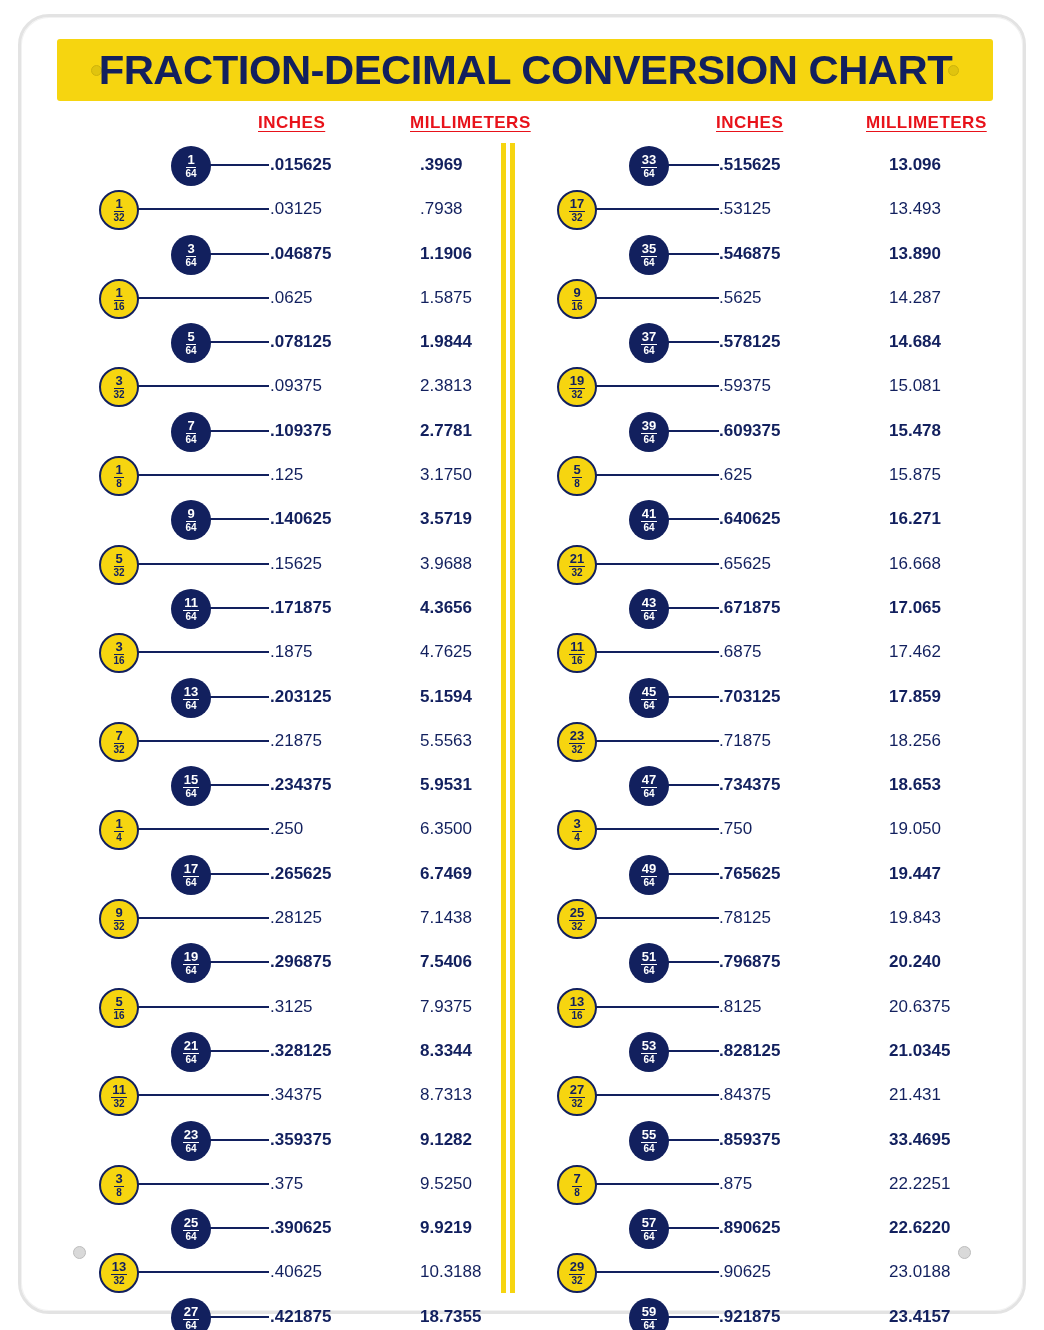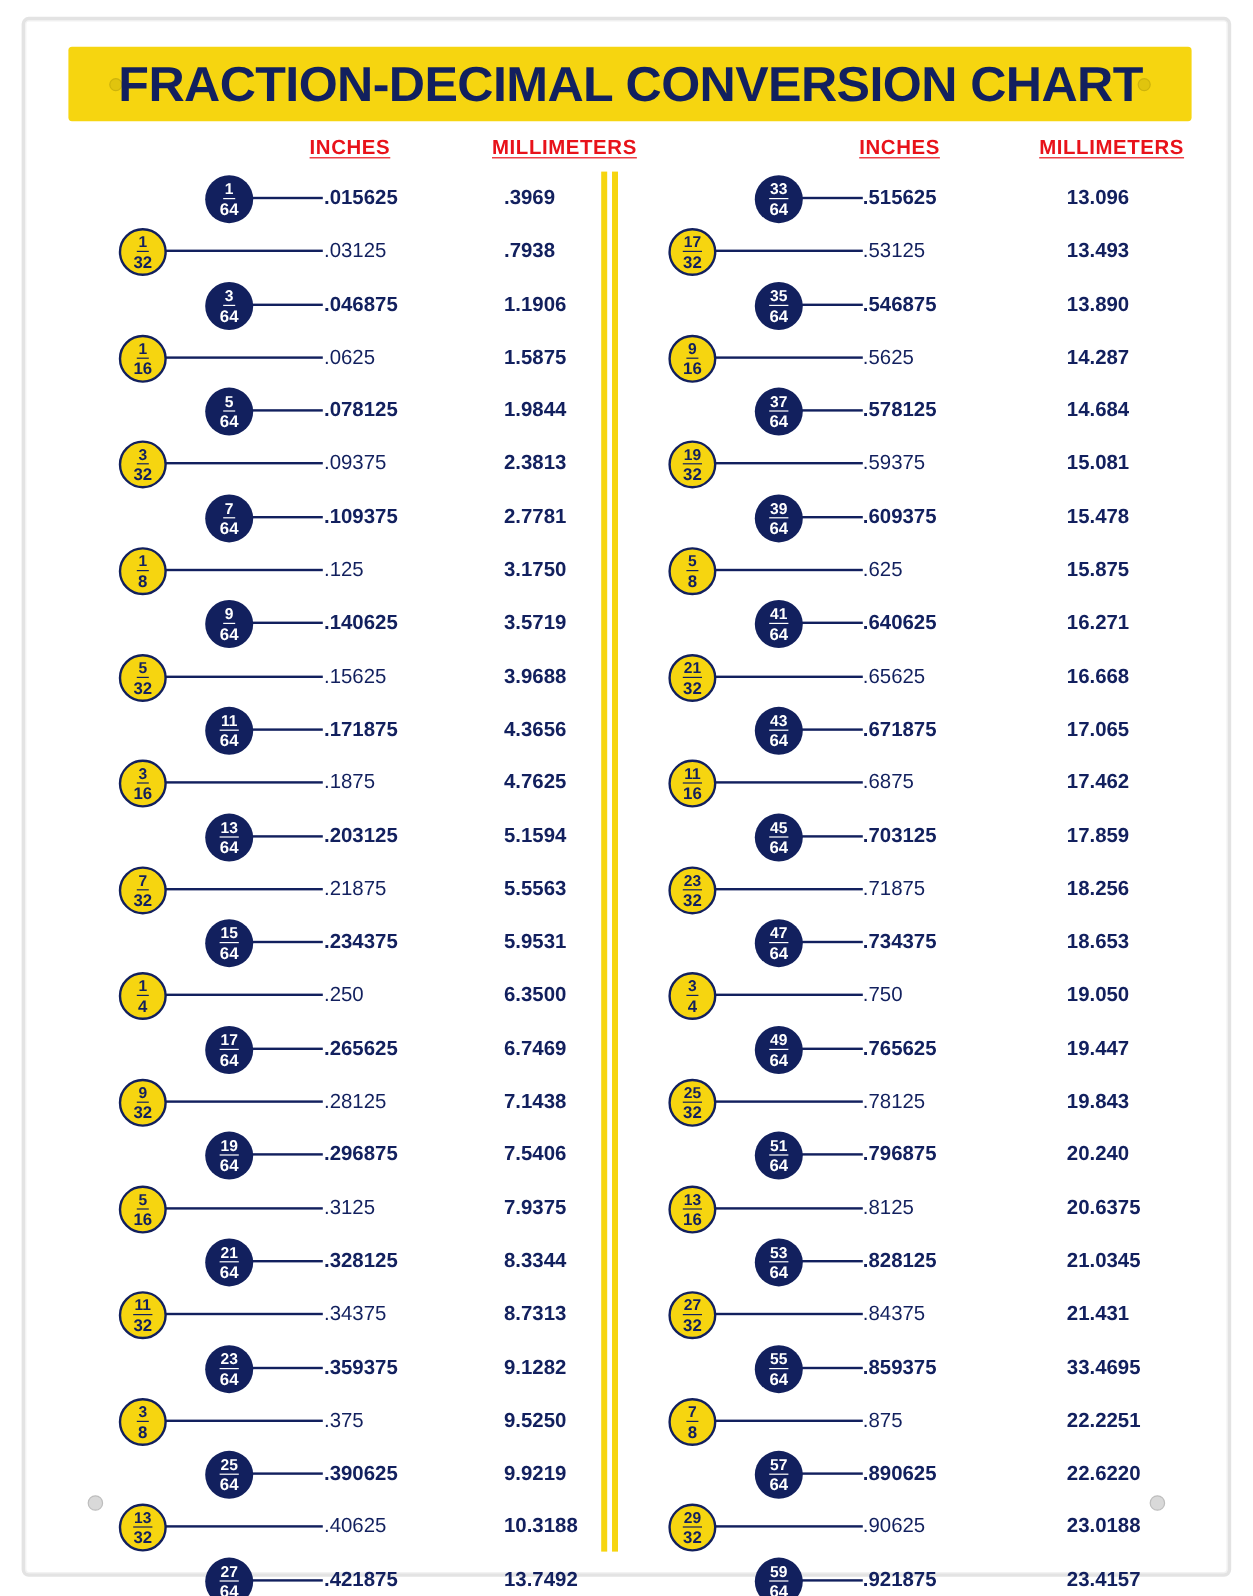--- a/index.html
+++ b/index.html
@@ -14,21 +14,21 @@
     overflow: hidden;
   }
   .sign {
     position: absolute;
     left: 18px;
     top: 14px;
     width: 1008px;
     height: 1300px;
     background: #ffffff;
     border: 3px solid #e3e3e3;
-    border-radius: 6px;
+    border-radius: 31px;
     box-sizing: border-box;
     box-shadow: 0 0 0 1px #f2f2f2 inset;
   }
   .corner-screw {
     position: absolute;
     width: 11px;
     height: 11px;
     border-radius: 50%;
     background: #d9d9d9;
     border: 1px solid #bdbdbd;
@@ -151,33 +151,33 @@
     border: 2px solid #12205e;
     left: 26px;
   }
   .bubble .num {
     font-size: 13px;
     font-weight: bold;
     border-bottom: 1.5px solid currentColor;
     padding: 0 1px 1px 1px;
   }
   .bubble .den {
-    font-size: 14px;
+    font-size: 10px;
     font-weight: bold;
     padding-top: 1px;
   }
 
   .val-in, .val-mm {
     position: absolute;
     top: 12px;
     font-size: 17px;
     color: #12205e;
   }
   .val-in { left: 197px; }
-  .val-mm { left: 347px; font-weight: bold; }
+  .val-mm { left: 347px; }
   .panel-right .bubble.b64 { left: 100px; }
   .panel-right .bubble.bsmall { left: 28px; }
   .panel-right .val-in { left: 190px; }
   .panel-right .val-mm { left: 360px; }
 
   .strong { font-weight: bold; }
 </style>
 </head>
 <body>
 
@@ -441,21 +441,21 @@
         <div class="val-in">.40625</div>
         <div class="val-mm">10.3188</div>
       </div>
       <div class="row">
         <div class="lead" style="left: 136px; width: 60px;"></div>
         <div class="bubble b64">
           <div class="num">27</div>
           <div class="den">64</div>
         </div>
         <div class="val-in strong">.421875</div>
-        <div class="val-mm strong">13.7492</div>
+        <div class="val-mm strong">18.7355</div>
       </div>
     </div>
   <div class="panel panel-right" id="panel-right">
       <div class="row">
         <div class="lead" style="left: 138px; width: 52px;"></div>
         <div class="bubble b64">
           <div class="num">33</div>
           <div class="den">64</div>
         </div>
         <div class="val-in strong">.515625</div>

